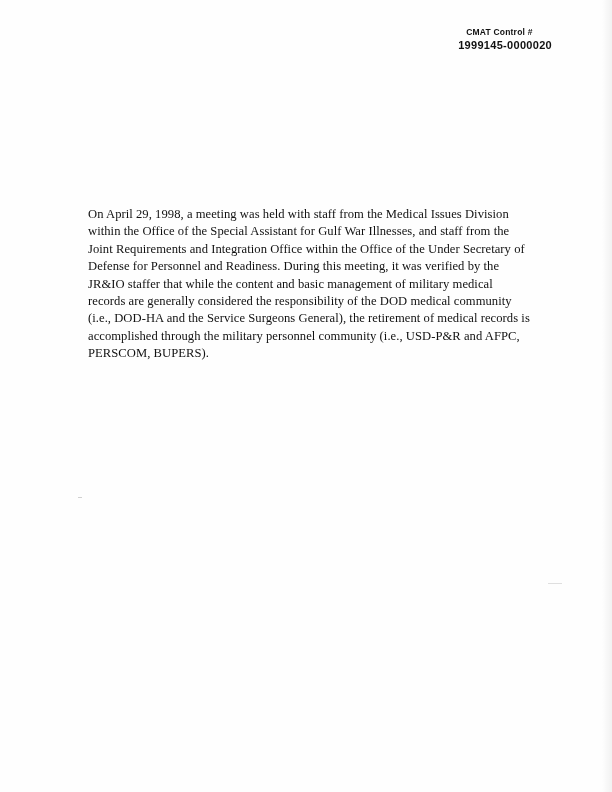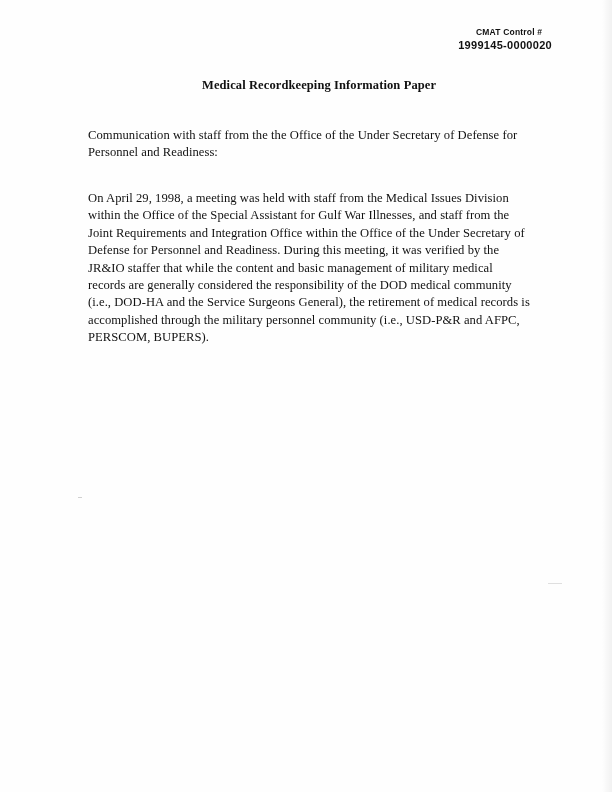--- a/index.html
+++ b/index.html
@@ -28,21 +28,21 @@
     right: 0;
     width: 10px;
     height: 100%;
     background: linear-gradient(to right, rgba(0,0,0,0.00), rgba(0,0,0,0.05));
     pointer-events: none;
   }
   .stamp {
     position: absolute;
     top: 28px;
     right: 60px;
-    text-align: center;
+    text-align: left;
     font-family: "Liberation Sans", sans-serif;
     line-height: 1.15;
   }
   .stamp .stamp-label {
     font-size: 8.5px;
     font-weight: bold;
     letter-spacing: 0.2px;
     display: block;
     margin-left: 8px;
   }
@@ -67,21 +67,21 @@
     text-align: left;
     letter-spacing: 0.05px;
   }
   .para-1 {
     top: 127px;
     position: absolute;
     left: 88px;
     width: 430px;
   }
   .para-2 {
-    top: 190px;
+    top: 206px;
     position: absolute;
     left: 88px;
     width: 442px;
   }
   .faint-mark {
     position: absolute;
     left: 78px;
     top: 497px;
     width: 4px;
     height: 1px;
@@ -99,22 +99,20 @@
 </head>
 <body>
 
 <div class="page">
 
   <div class="stamp">
     <span class="stamp-label">CMAT Control #</span>
     <span class="stamp-number">1999145-0000020</span>
   </div>
 
-  <div class="doc-title">Medical Recordkeeping Information Paper</div>
 
-  <div class="para para-1">Communication with staff from the the Office of the Under Secretary of Defense for Personnel and Readiness:</div>
 
   <div class="para para-2">On April 29, 1998, a meeting was held with staff from the Medical Issues Division within the Office of the Special Assistant for Gulf War Illnesses, and staff from the Joint Requirements and Integration Office within the Office of the Under Secretary of Defense for Personnel and Readiness.  During this meeting, it was verified by the JR&amp;IO staffer that while the content and basic management of military medical records are generally considered the responsibility of the DOD medical community (i.e., DOD-HA  and the Service Surgeons General), the retirement of medical records is accomplished through the military personnel community (i.e., USD-P&amp;R and AFPC, PERSCOM, BUPERS).</div>
 
   <div class="faint-mark"></div>
   <div class="faint-mark-2"></div>
 
 </div>
 
 </body></html>

